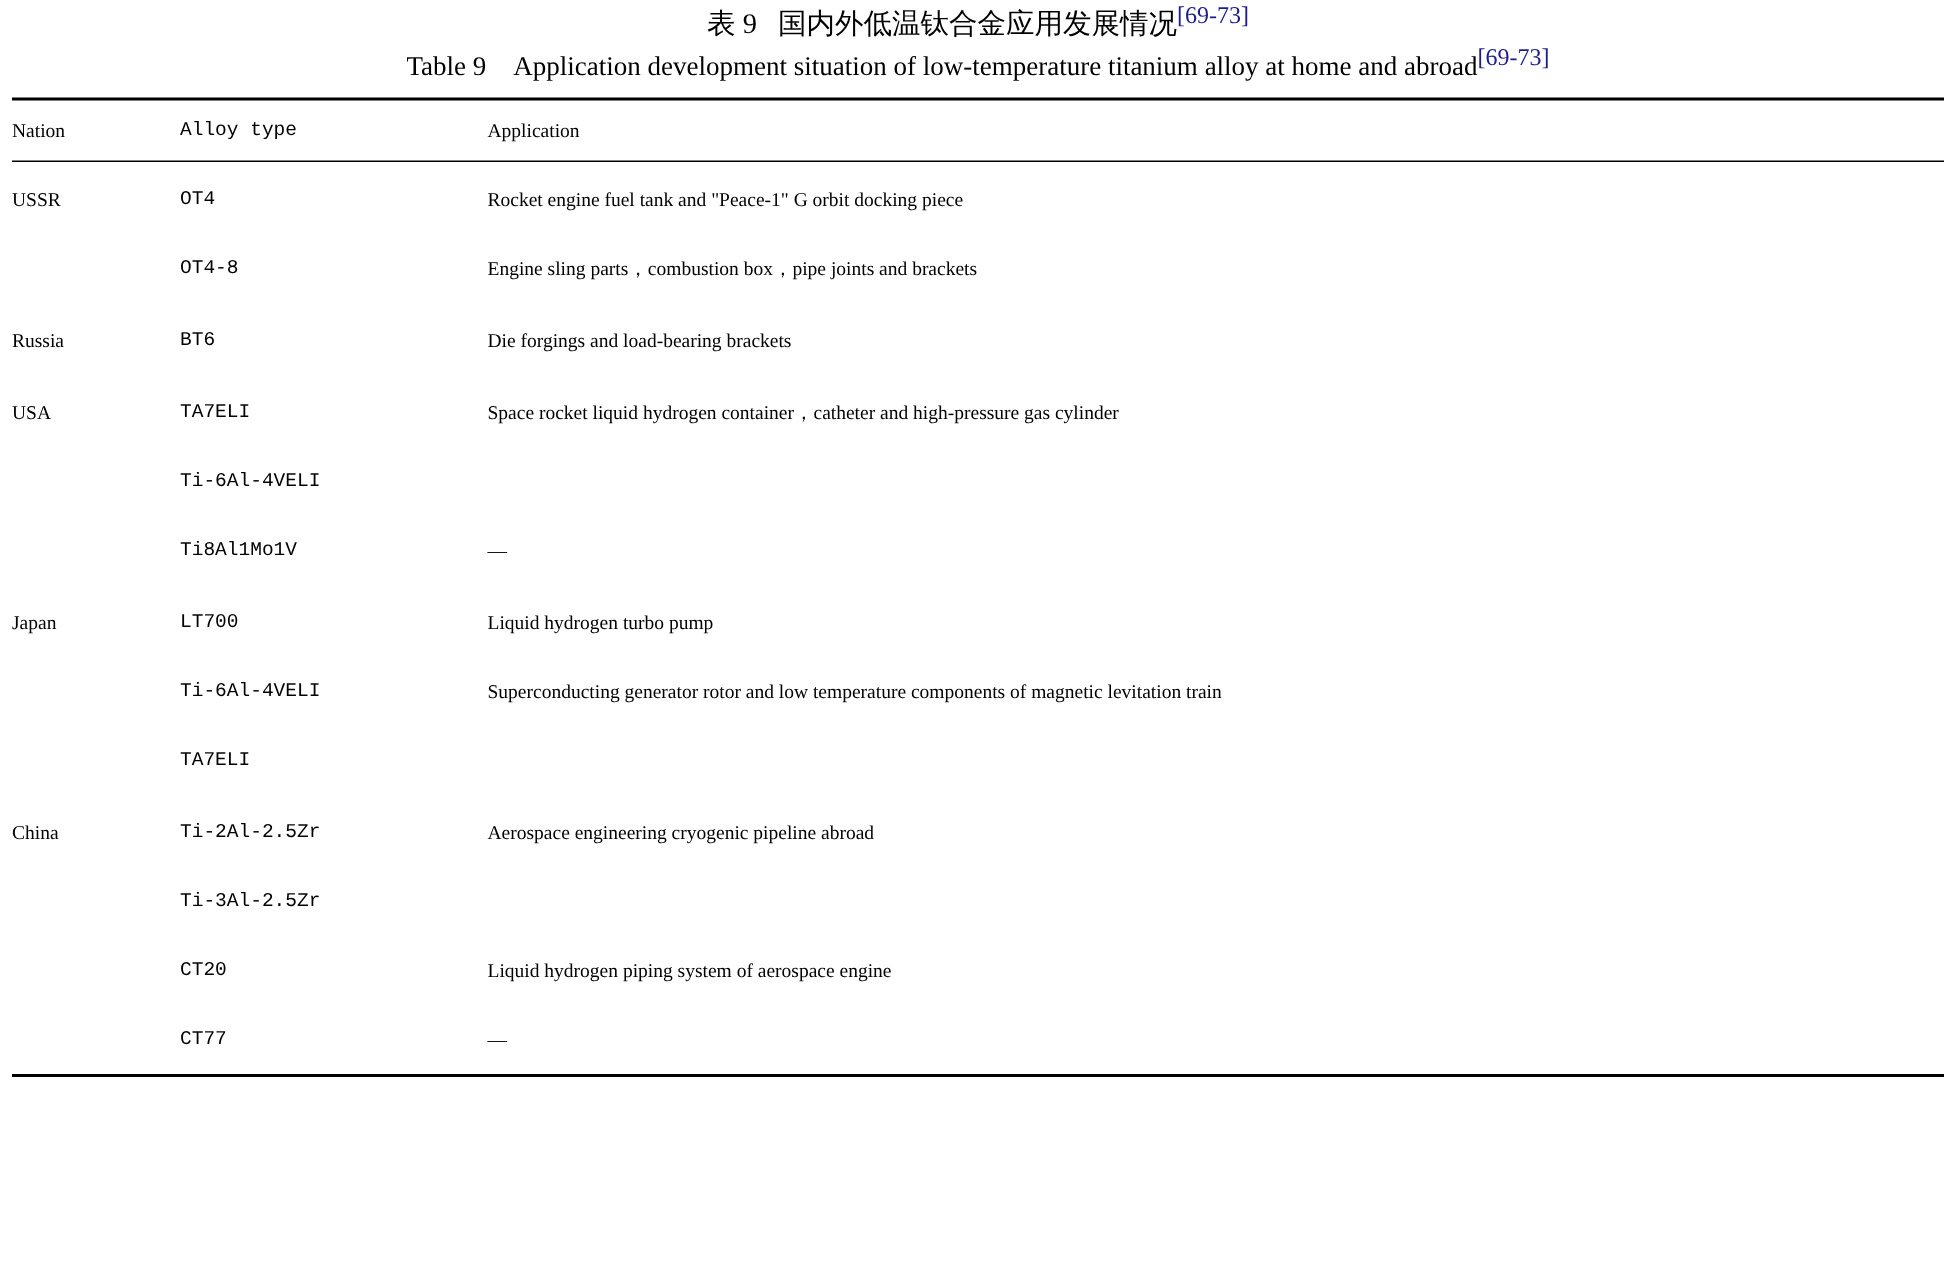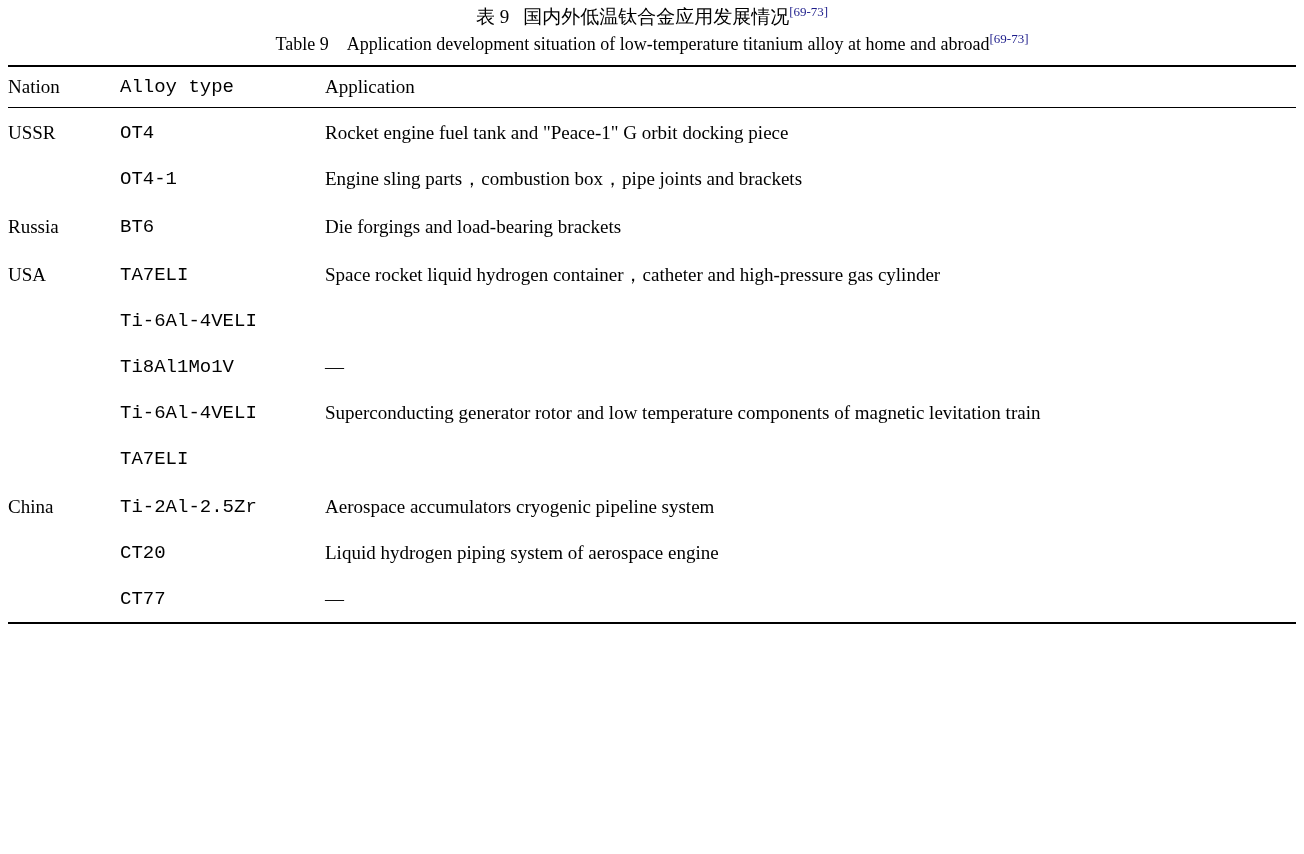--- a/index.html
+++ b/index.html
@@ -31,40 +31,40 @@
   .caption-en {
     text-align: center;
     font-size: 18px;
     line-height: 24px;
     margin-top: 2px;
     white-space: nowrap;
   }
   .caption-cn .title-sep { display: inline-block; width: 14px; }
   .caption-en .title-sep { display: inline-block; width: 18px; }
   sup.ref {
-    font-size: 13px;
+    font-size: 16px;
     vertical-align: super;
     line-height: 0;
     color: #1c1c8a;
     margin-top: 42px;
   }
   .rule-top {
     border-top: 2.2px solid #000;
     margin-top: 9px;
   }
   .rule-mid {
     border-top: 1.1px solid #000;
   }
   .rule-bottom {
     border-top: 2.2px solid #000;
   }
   table.tbl {
     width: 100%;
     border-collapse: collapse;
-    font-size: 19px;
+    font-size: 13px;
   }
   table.tbl td, table.tbl th {
     text-align: left;
     vertical-align: top;
     font-weight: normal;
     padding: 0;
   }
   .col-nation { width: 112px; }
   .col-alloy  { width: 205px; }
   .col-app    { width: auto; }
@@ -123,21 +123,21 @@
       <col class="col-app">
     </colgroup>
     <tbody id="tbody">
         <tr class="group-start">
           <td class="nation-cell">USSR</td>
           <td class="alloy-cell">OT4</td>
           <td class="app-cell">Rocket engine fuel tank and "Peace-1" G orbit docking piece</td>
         </tr>
         <tr>
           <td class="nation-cell"></td>
-          <td class="alloy-cell">OT4-1</td>
+          <td class="alloy-cell">OT4-8</td>
           <td class="app-cell">Engine sling parts，combustion box，pipe joints and brackets</td>
         </tr>
         <tr class="group-start">
           <td class="nation-cell">Russia</td>
           <td class="alloy-cell">BT6</td>
           <td class="app-cell">Die forgings and load-bearing brackets</td>
         </tr>
         <tr class="group-start">
           <td class="nation-cell">USA</td>
           <td class="alloy-cell">TA7ELI</td>
@@ -146,34 +146,44 @@
         <tr>
           <td class="nation-cell"></td>
           <td class="alloy-cell">Ti-6Al-4VELI</td>
           <td class="app-cell"></td>
         </tr>
         <tr>
           <td class="nation-cell"></td>
           <td class="alloy-cell">Ti8Al1Mo1V</td>
           <td class="app-cell">—</td>
         </tr>
+        <tr class="group-start">
+          <td class="nation-cell">Japan</td>
+          <td class="alloy-cell">LT700</td>
+          <td class="app-cell">Liquid hydrogen turbo pump</td>
+        </tr>
         <tr>
           <td class="nation-cell"></td>
           <td class="alloy-cell">Ti-6Al-4VELI</td>
           <td class="app-cell">Superconducting generator rotor and low temperature components of magnetic levitation train</td>
         </tr>
         <tr>
           <td class="nation-cell"></td>
           <td class="alloy-cell">TA7ELI</td>
           <td class="app-cell"></td>
         </tr>
         <tr class="group-start">
           <td class="nation-cell">China</td>
           <td class="alloy-cell">Ti-2Al-2.5Zr</td>
-          <td class="app-cell">Aerospace accumulators cryogenic pipeline system</td>
+          <td class="app-cell">Aerospace engineering cryogenic pipeline abroad</td>
+        </tr>
+        <tr>
+          <td class="nation-cell"></td>
+          <td class="alloy-cell">Ti-3Al-2.5Zr</td>
+          <td class="app-cell"></td>
         </tr>
         <tr>
           <td class="nation-cell"></td>
           <td class="alloy-cell">CT20</td>
           <td class="app-cell">Liquid hydrogen piping system of aerospace engine</td>
         </tr>
         <tr>
           <td class="nation-cell"></td>
           <td class="alloy-cell">CT77</td>
           <td class="app-cell">—</td>

